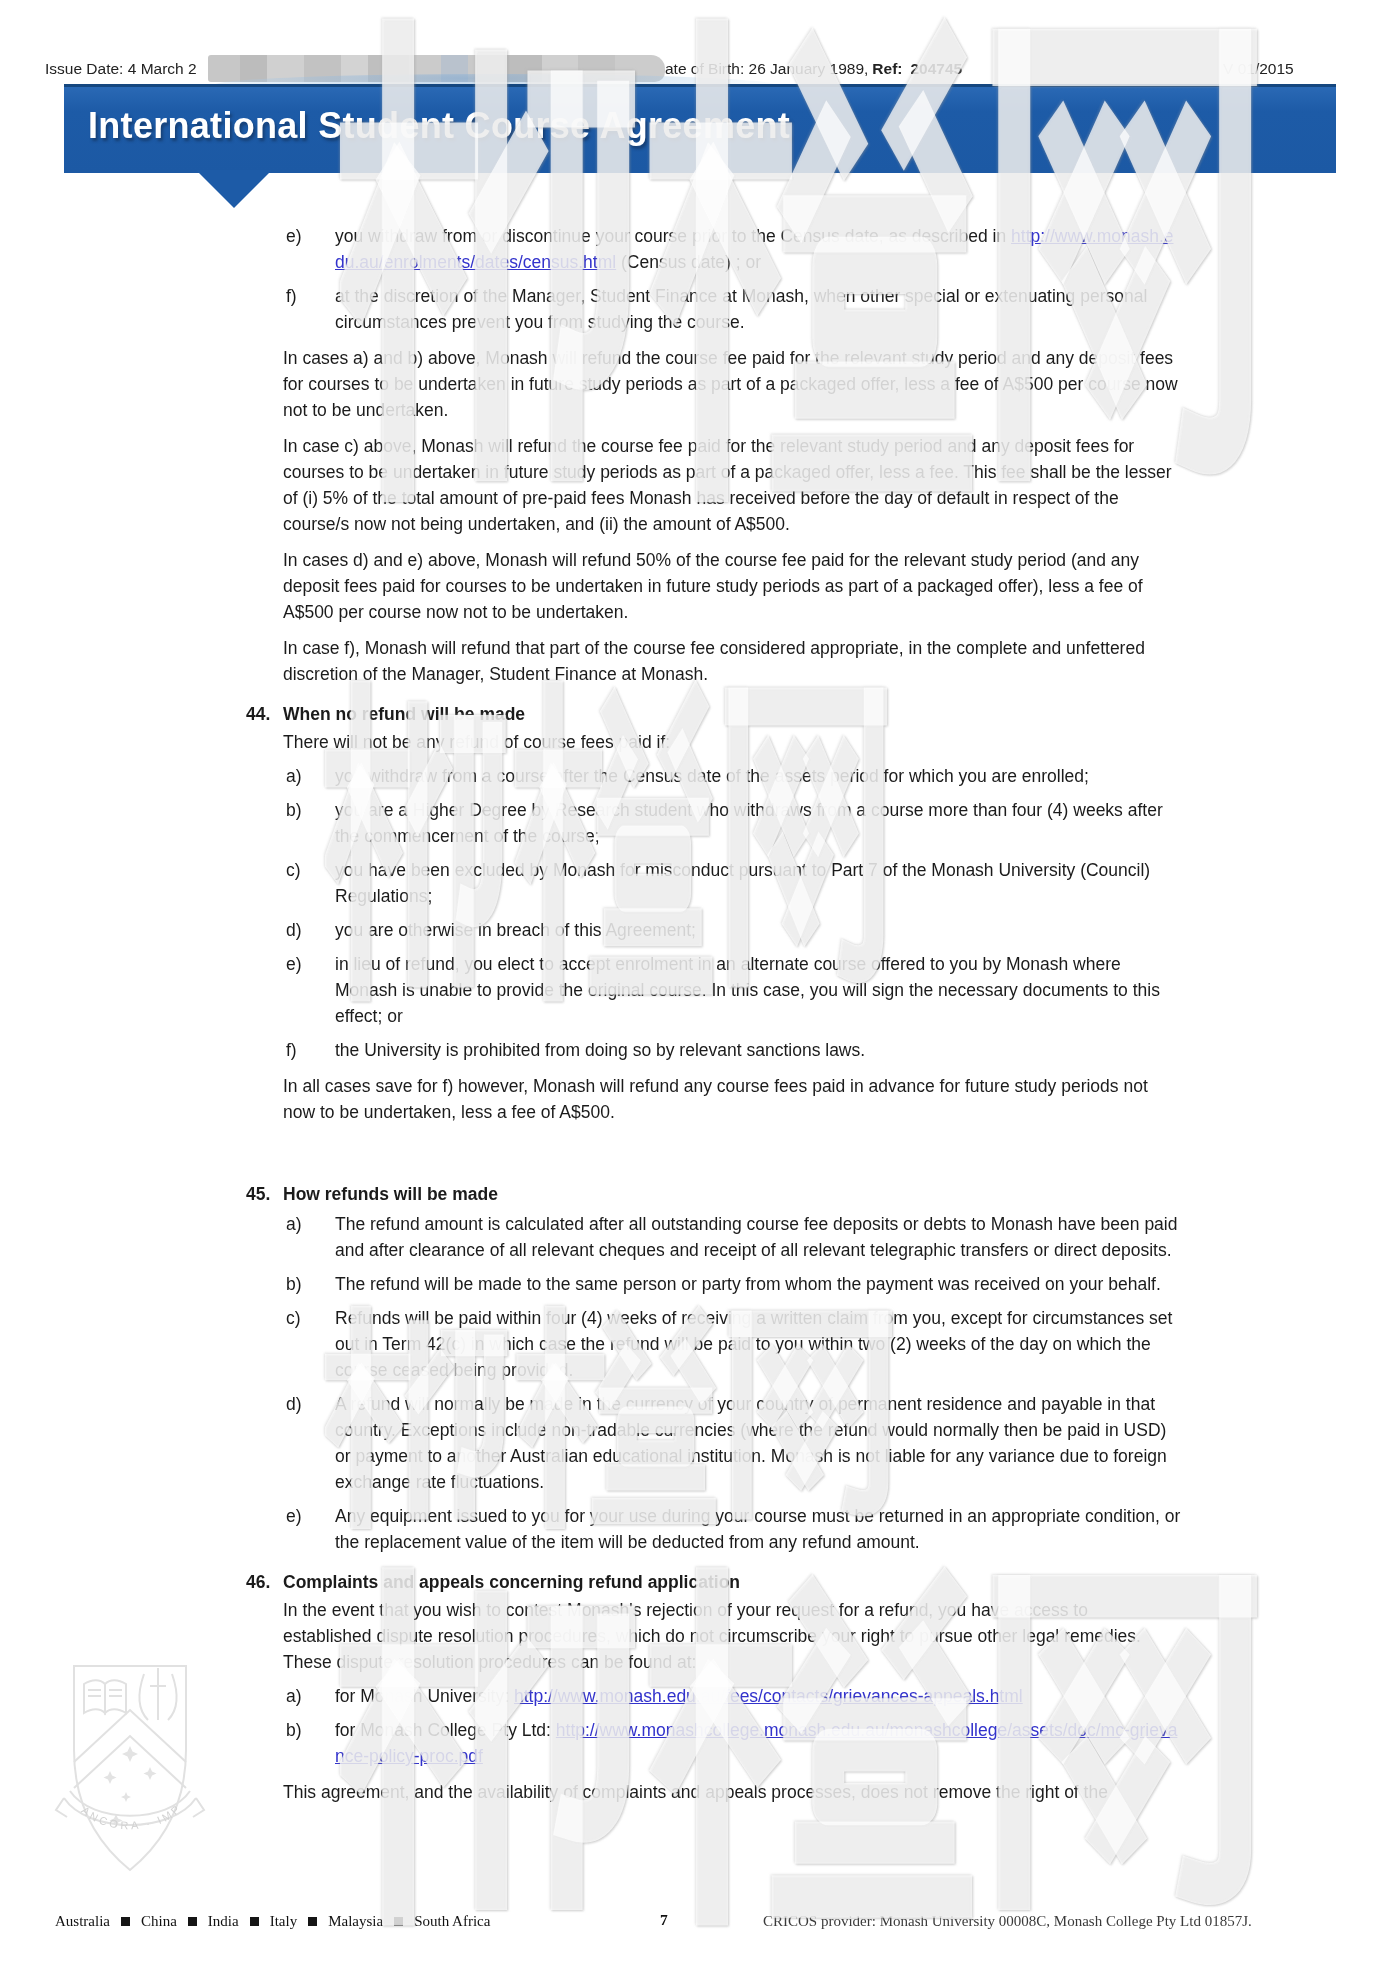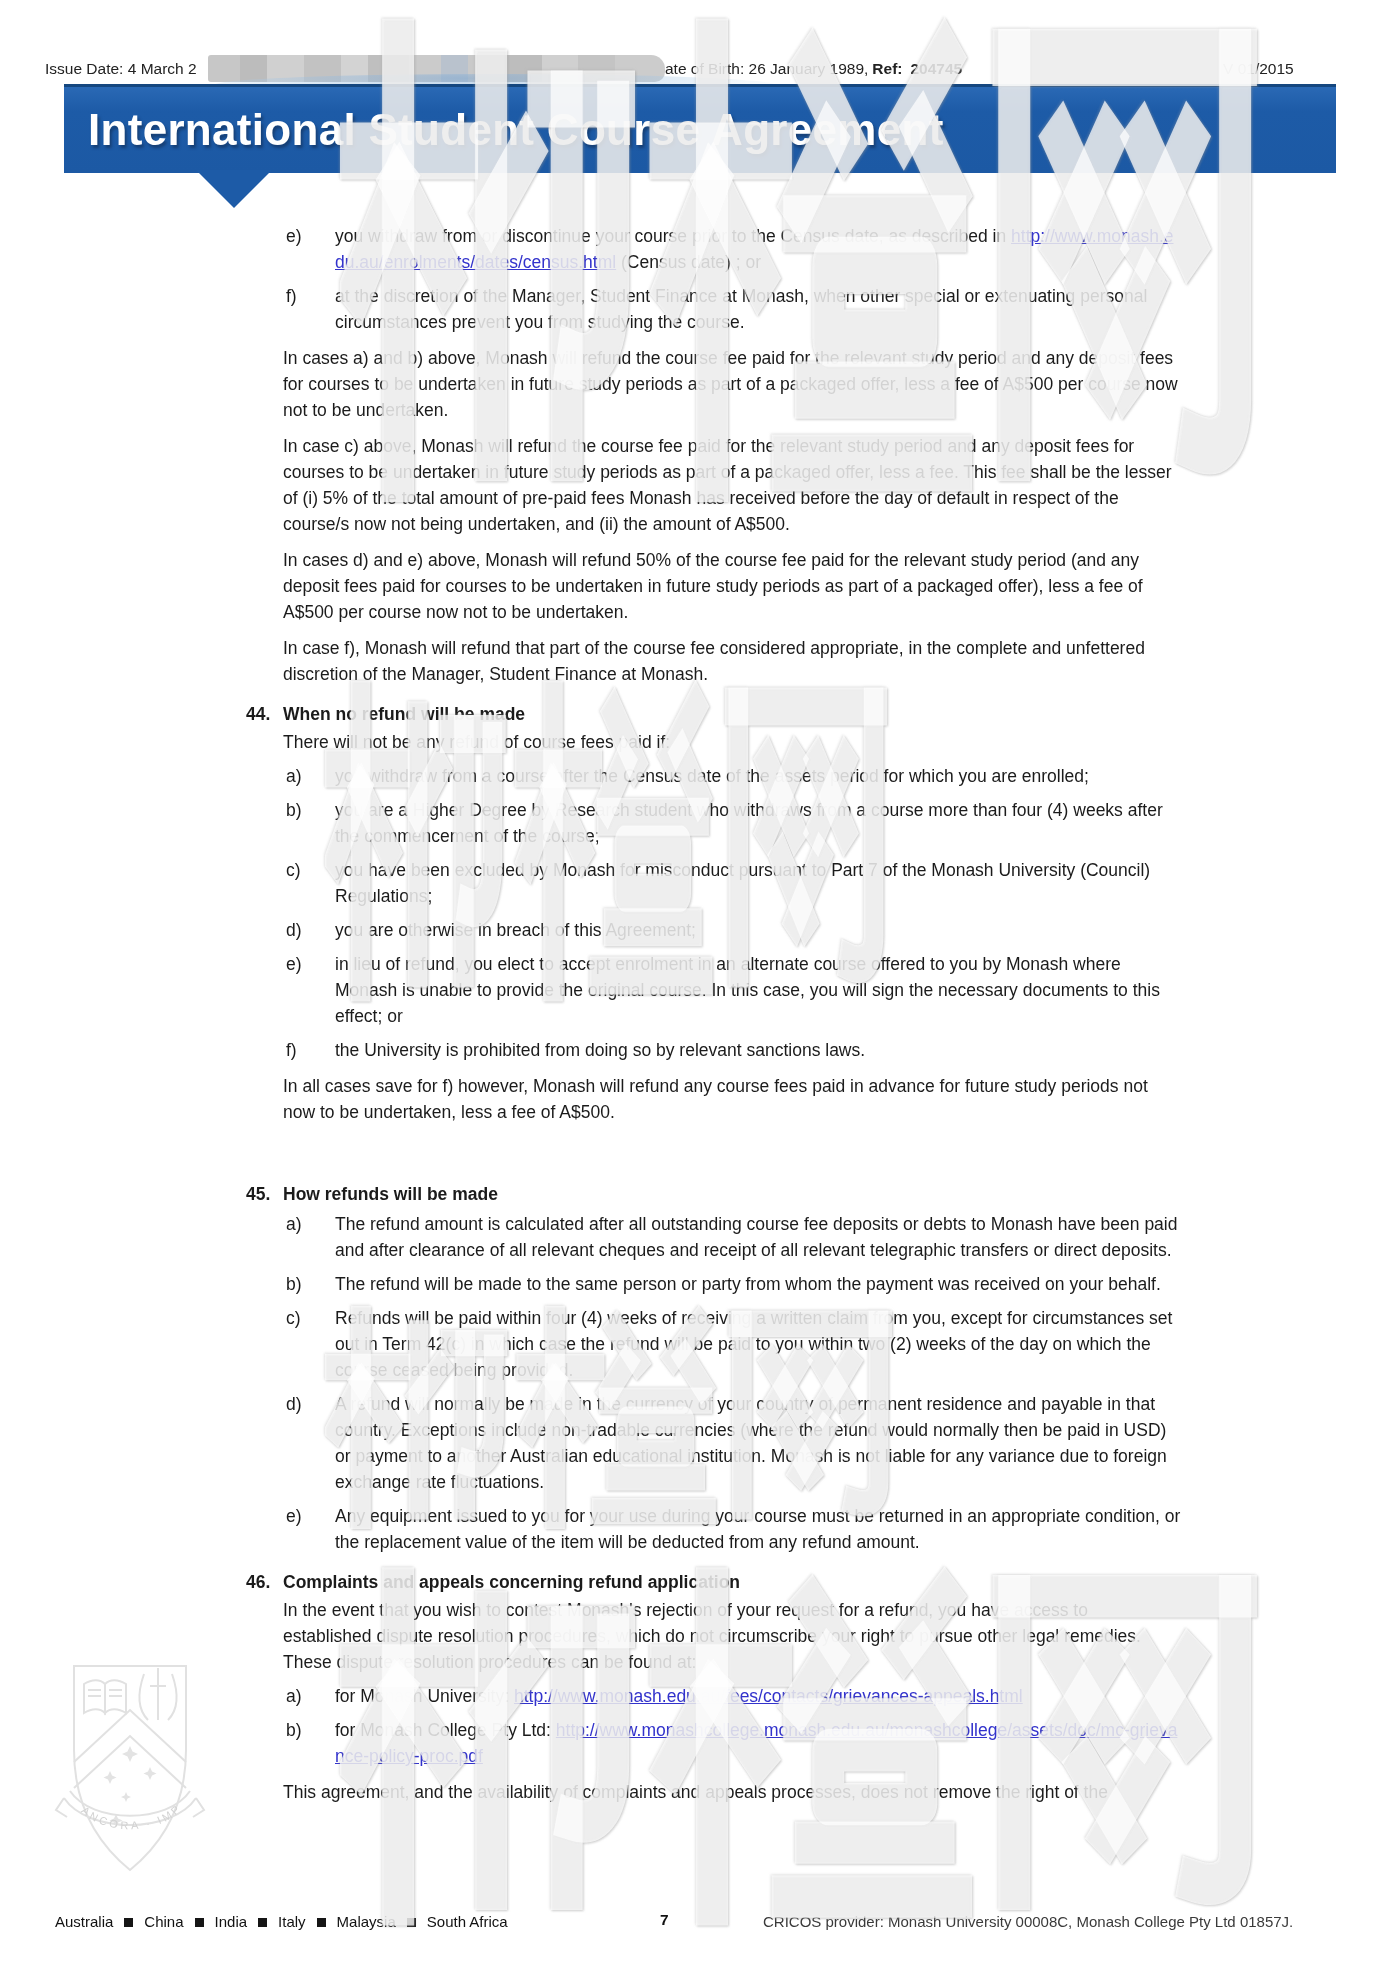--- a/index.html
+++ b/index.html
@@ -18,21 +18,21 @@
       #c2c2c2 21%,#c2c2c2 29%,#d3d3d3 29%,#d3d3d3 35%,#bfbfbf 35%,#bfbfbf 44%,#cbcbcb 44%,#cbcbcb 51%,
       #b9c2cd 51%,#b9c2cd 57%,#c9c9c9 57%,#c9c9c9 65%,#bdbdbd 65%,#bdbdbd 73%,#d0d0d0 73%,#d0d0d0 81%,
       #c4c4c4 81%,#c4c4c4 89%,#cccccc 89%,#cccccc 100%);}
   .swoosh{position:absolute;left:170px;top:17px;width:560px;height:22px;border-radius:50%;
     background:radial-gradient(ellipse at 45% 20%,rgba(130,170,210,0.55) 0%,rgba(180,210,235,0.30) 55%,rgba(255,255,255,0) 78%);}
 
   
   .banner{position:absolute;left:64px;top:84px;width:1272px;height:86px;
     background:linear-gradient(180deg,#2a69b5 0%,#1d5ba7 28%,#1c59a4 100%);
     border-top:3px solid #15477f;z-index:2;}
-  .banner-title{position:absolute;left:24px;top:18px;font-size:44px;font-weight:bold;color:#ffffff;
+  .banner-title{position:absolute;left:24px;top:18px;font-size:36px;font-weight:bold;color:#ffffff;
     letter-spacing:0.3px;text-shadow:2px 3px 3px rgba(15,35,65,0.5);white-space:nowrap;}
   .pointer{position:absolute;left:196px;top:170px;width:0;height:0;z-index:2;
     border-left:38px solid transparent;border-right:38px solid transparent;border-top:38px solid #1d5ba7;}
 
   
   .doc-body{position:absolute;left:246px;top:212px;width:935px;font-size:17.5px;line-height:26px;z-index:3;}
   .doc-body > :first-child{margin-top:11px;}
   .li{display:flex;margin:8px 0 0 40px;}
   .ltr{flex:0 0 49px;}
   .txt{flex:1;}
@@ -53,21 +53,21 @@
   .wm3{left:325px;top:1295px;width:575px;height:240px;}
   .wm4{left:340px;top:1550px;width:930px;height:385px;}
 
   
   .crest{position:absolute;left:52px;top:1658px;width:156px;height:250px;z-index:1;}
   .crest path,.crest line{stroke:#e1e1e1;stroke-width:2;fill:none;}
   .crest .star{fill:#e3e3e3;stroke:none;}
   .crest text{fill:#d2d2d2;font-family:"Liberation Sans",sans-serif;font-size:11px;letter-spacing:3px;}
 
   
-  .footer{position:absolute;left:0;top:1908px;width:1168px;height:32px;font-size:15px;color:#111;z-index:3;}
+  .footer{position:absolute;left:0;top:1908px;width:1168px;height:32px;font-size:15px;color:#111;z-index:3;font-family:Liberation Serif, serif;}
   .countries{position:absolute;left:55px;top:5px;white-space:nowrap;}
   .sq{display:inline-block;width:9px;height:9px;background:#151515;margin:0 11px;}
   .pageno{position:absolute;left:660px;top:3px;font-weight:bold;font-size:15.5px;}
   .cricos{position:absolute;left:763px;top:5px;color:#3a3a3a;white-space:nowrap;}
 </style>
 </head>
 <body>
 
 <div class="page">
 

